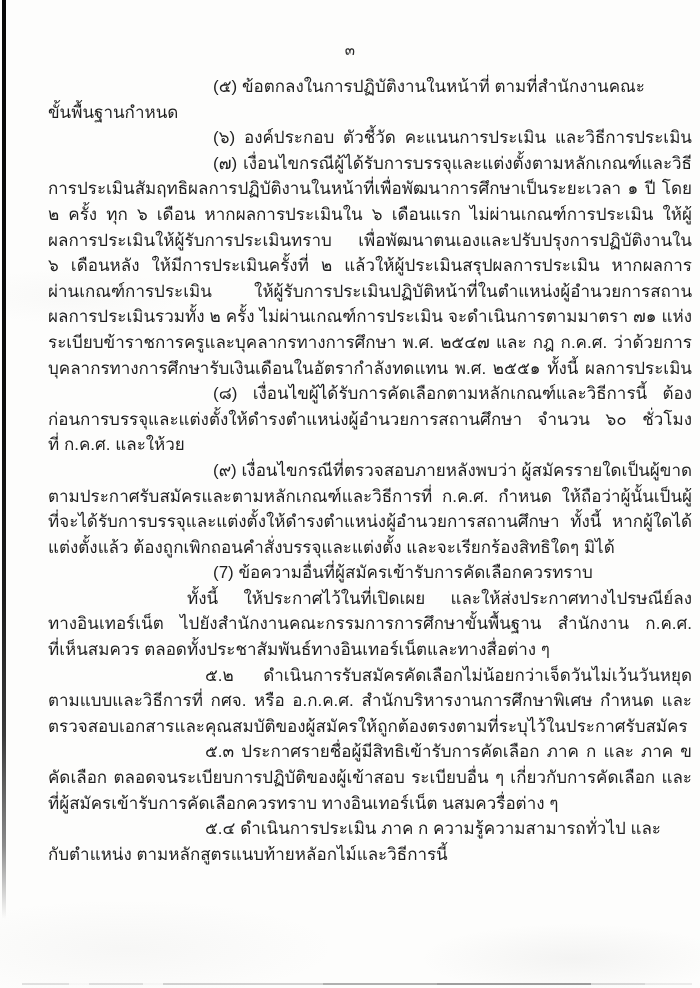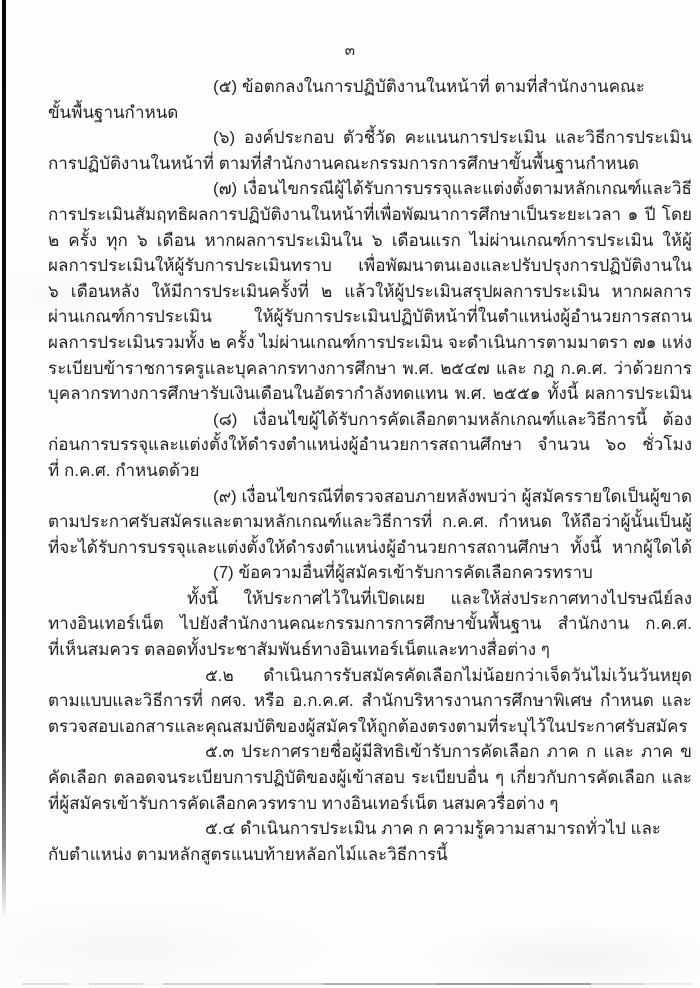--- a/index.html
+++ b/index.html
@@ -82,36 +82,36 @@
 </head>
 <body>
 
 <div class="page">
   <div class="edge-bar"></div>
   <div class="page-number">๓</div>
   <div class="content">
       <div class="line ind3">(๕) ข้อตกลงในการปฏิบัติงานในหน้าที่ ตามที่สำนักงานคณะกรรมการการศึกษา</div>
       <div class="line ind0">ขั้นพื้นฐานกำหนด</div>
       <div class="line ind3 fill">(๖) องค์ประกอบ ตัวชี้วัด คะแนนการประเมิน และวิธีการประเมินสัมฤทธิผล</div>
-      <div class="line ind0">การปฏิบัติงานในหน้าที่ ตามที่สำนักงานคณะกรรมการการศึกษาขั้นพื้นฐานกำหนด</div>
       <div class="line ind3 fill">(๗) เงื่อนไขกรณีผู้ได้รับการบรรจุและแต่งตั้งตามหลักเกณฑ์และวิธีการนี้ ต้องได้รับ</div>
       <div class="line ind0 fill">การประเมินสัมฤทธิผลการปฏิบัติงานในหน้าที่เพื่อพัฒนาการศึกษาเป็นระยะเวลา ๑ ปี โดยให้มีการประเมิน</div>
       <div class="line ind0 fill">๒ ครั้ง ทุก ๖ เดือน หากผลการประเมินใน ๖ เดือนแรก ไม่ผ่านเกณฑ์การประเมิน ให้ผู้ประเมินแจ้ง</div>
       <div class="line ind0 fill">ผลการประเมินให้ผู้รับการประเมินทราบ เพื่อพัฒนาตนเองและปรับปรุงการปฏิบัติงานในหน้าที่ และเมื่อครบ</div>
       <div class="line ind0 fill">๖ เดือนหลัง ให้มีการประเมินครั้งที่ ๒ แล้วให้ผู้ประเมินสรุปผลการประเมิน หากผลการประเมินรวมทั้ง ๒ ครั้ง</div>
       <div class="line ind0 fill">ผ่านเกณฑ์การประเมิน ให้ผู้รับการประเมินปฏิบัติหน้าที่ในตำแหน่งผู้อำนวยการสถานศึกษาต่อไป แต่หาก</div>
       <div class="line ind0 fill">ผลการประเมินรวมทั้ง ๒ ครั้ง ไม่ผ่านเกณฑ์การประเมิน จะดำเนินการตามมาตรา ๗๑ แห่งพระราชบัญญัติ</div>
       <div class="line ind0 fill">ระเบียบข้าราชการครูและบุคลากรทางการศึกษา พ.ศ. ๒๕๔๗ และ กฎ ก.ค.ศ. ว่าด้วยการสั่งให้ข้าราชการครูและ</div>
       <div class="line ind0 fill">บุคลากรทางการศึกษารับเงินเดือนในอัตรากำลังทดแทน พ.ศ. ๒๕๕๑ ทั้งนี้ ผลการประเมินเป็นประการใด</div>
       <div class="line ind3 fill">(๘) เงื่อนไขผู้ได้รับการคัดเลือกตามหลักเกณฑ์และวิธีการนี้ ต้องผ่านการพัฒนา</div>
       <div class="line ind0 fill">ก่อนการบรรจุและแต่งตั้งให้ดำรงตำแหน่งผู้อำนวยการสถานศึกษา จำนวน ๖๐ ชั่วโมง ตามหลักเกณฑ์และวิธีการ</div>
-      <div class="line ind0">ที่ ก.ค.ศ. กำหนดด้วย</div>
+      <div class="line ind0">ที่ ก.ค.ศ. และให้วย</div>
       <div class="line ind3 fill">(๙) เงื่อนไขกรณีที่ตรวจสอบภายหลังพบว่า ผู้สมัครรายใดเป็นผู้ขาดคุณสมบัติ</div>
       <div class="line ind0 fill">ตามประกาศรับสมัครและตามหลักเกณฑ์และวิธีการที่ ก.ค.ศ. กำหนด ให้ถือว่าผู้นั้นเป็นผู้ขาดคุณสมบัติ</div>
       <div class="line ind0 fill">ที่จะได้รับการบรรจุและแต่งตั้งให้ดำรงตำแหน่งผู้อำนวยการสถานศึกษา ทั้งนี้ หากผู้ใดได้รับการบรรจุและ</div>
+      <div class="line ind0">แต่งตั้งแล้ว ต้องถูกเพิกถอนคำสั่งบรรจุและแต่งตั้ง และจะเรียกร้องสิทธิใดๆ มิได้</div>
       <div class="line ind3">(7) ข้อความอื่นที่ผู้สมัครเข้ารับการคัดเลือกควรทราบ</div>
       <div class="line ind1 fill">ทั้งนี้ ให้ประกาศไว้ในที่เปิดเผย และให้ส่งประกาศทางไปรษณีย์ลงทะเบียนหรือ</div>
       <div class="line ind0 fill">ทางอินเทอร์เน็ต ไปยังสำนักงานคณะกรรมการการศึกษาขั้นพื้นฐาน สำนักงาน ก.ค.ศ. และหน่วยงาน</div>
       <div class="line ind0">ที่เห็นสมควร ตลอดทั้งประชาสัมพันธ์ทางอินเทอร์เน็ตและทางสื่อต่าง ๆ</div>
       <div class="line ind2 fill">๕.๒ ดำเนินการรับสมัครคัดเลือกไม่น้อยกว่าเจ็ดวันไม่เว้นวันหยุดราชการ โดยยื่นสมัคร</div>
       <div class="line ind0 fill">ตามแบบและวิธีการที่ กศจ. หรือ อ.ก.ค.ศ. สำนักบริหารงานการศึกษาพิเศษ กำหนด และให้ดำเนินการ</div>
       <div class="line ind0">ตรวจสอบเอกสารและคุณสมบัติของผู้สมัครให้ถูกต้องตรงตามที่ระบุไว้ในประกาศรับสมัคร</div>
       <div class="line ind2 fill">๕.๓ ประกาศรายชื่อผู้มีสิทธิเข้ารับการคัดเลือก ภาค ก และ ภาค ข วัน เวลา และสถานที่</div>
       <div class="line ind0 fill">คัดเลือก ตลอดจนระเบียบการปฏิบัติของผู้เข้าสอบ ระเบียบอื่น ๆ เกี่ยวกับการคัดเลือก และข้อความอื่น</div>
       <div class="line ind0">ที่ผู้สมัครเข้ารับการคัดเลือกควรทราบ ทางอินเทอร์เน็ต นสมควรื่อต่าง ๆ</div>

